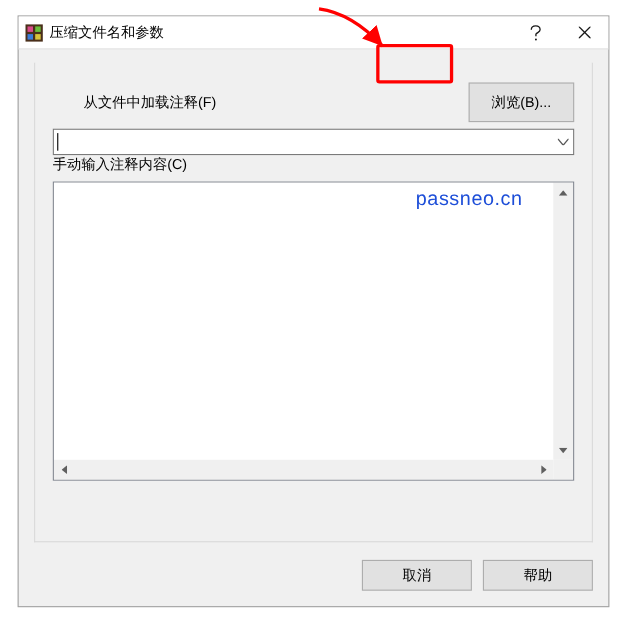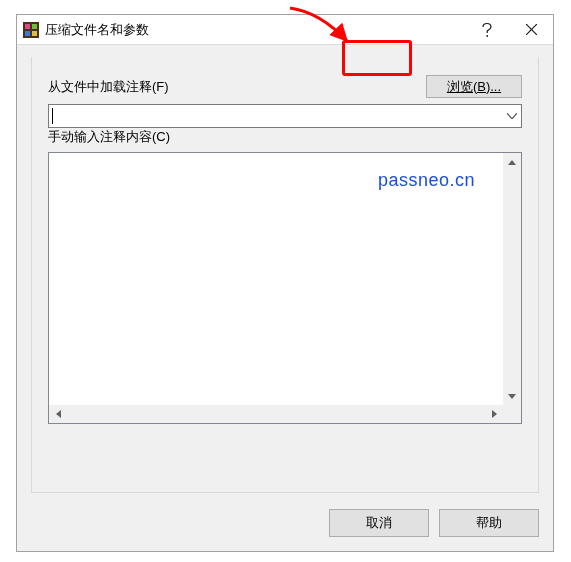--- a/index.html
+++ b/index.html
@@ -24,24 +24,24 @@
   .tab3 { left: 152px; width: 50px; }
   .tab4 { left: 202px; width: 50px; }
   .tab5 { left: 252px; width: 50px; }
   .tab6 { left: 302px; width: 50px; }
   .hl { position: absolute; border: 3px solid #ff0000; border-radius: 3px; pointer-events: none; z-index: 5; }
   .hl-tab { left: 342px; top: 40px; width: 70px; height: 36px; }
   .arrow { position: absolute; left: 280px; top: 0px; z-index: 6; pointer-events: none; }
 
   .panel { position: absolute; left: 14px; right: 14px; top: 42px; bottom: 58px; border: 1px solid #d9d9d9; border-top: none; background: #f0f0f0; padding: 18px 16px 14px 16px; }
 
-  .row-top { display: flex; align-items: center; gap: 8px; }
+  .row-top { display: flex; align-items: center; gap: 8px; margin-left: 28px; }
   .lbl { color: #000; }
   .spacer { flex: 1; }
-  .btn-small { min-width: 96px; height: 23px; border: 1px solid #adadad; background: #e1e1e1; display: inline-flex; align-items: center; justify-content: center; padding: 0 10px; text-decoration: underline; }
+  .btn-small { min-width: 96px; height: 36px; border: 1px solid #adadad; background: #e1e1e1; display: inline-flex; align-items: center; justify-content: center; padding: 0 10px; }
 
   .combo { position: relative; margin-top: 6px; height: 24px; border: 1px solid #7a7a7a; background: #fff; display: flex; align-items: center; }
   .combo input { border: none; outline: none; width: 100%; height: 100%; padding: 0 22px 0 4px; background: transparent; }
   .combo .caret { position: absolute; right: 0; top: 0; width: 18px; height: 100%; display: flex; align-items: center; justify-content: center; color: #595959; }
   .caret svg { display: block; }
   .cursor { position: absolute; left: 3px; top: 3px; bottom: 3px; width: 1px; background: #000; }
 
   .lbl2 { display: block; }
   .memo { margin-top: 6px; height: 272px; border: 1px solid #828790; background: #fff; position: relative; overflow: hidden; }
   .memo textarea { position: absolute; left: 0; top: 0; right: 18px; bottom: 18px; border: none; outline: none; resize: none; padding: 2px; background: #fff; }

